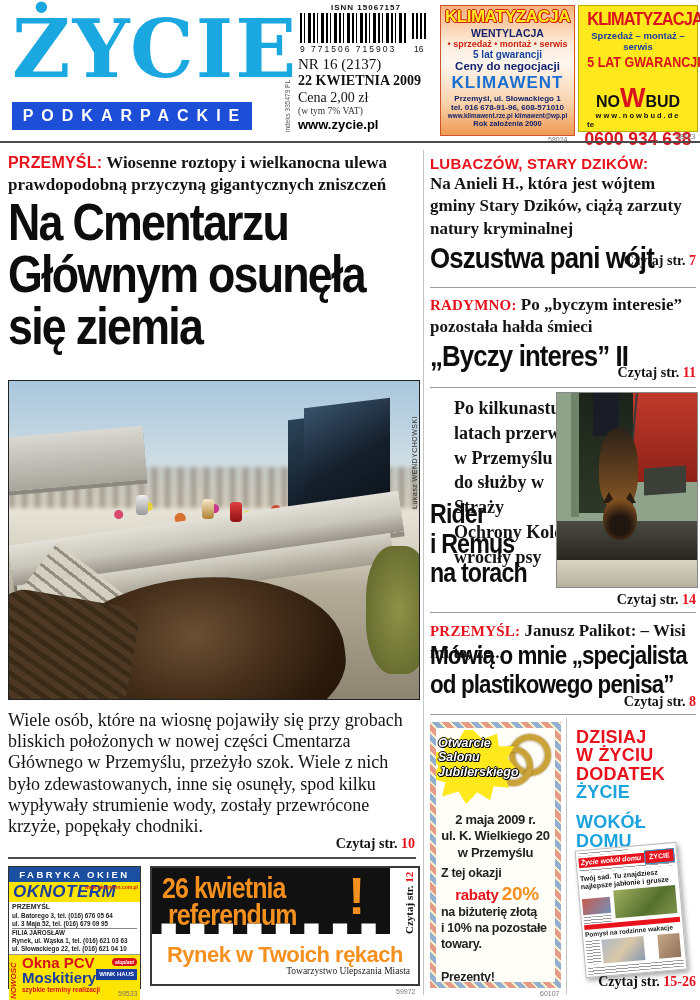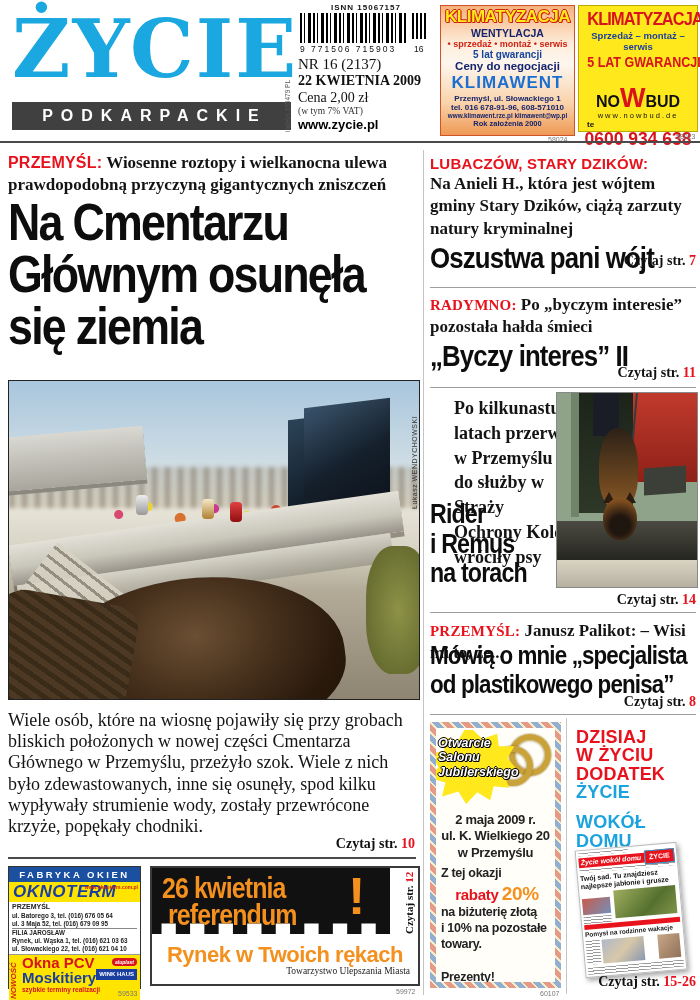--- a/index.html
+++ b/index.html
@@ -131,21 +131,21 @@
   .mini .ph4{position:absolute;left:74px;top:90px;width:22px;height:24px;background:linear-gradient(135deg,#c8a888,#907058);}
 </style>
 </head>
 <body>
 
 <div id="page">
 
   <div class="abs" style="left:12px;top:0px;width:270px;height:100px;">
     <div style="font-family:'DejaVu Serif',serif;font-weight:bold;font-size:80px;line-height:98px;color:#1ba7e0;letter-spacing:2px;text-shadow:2px 0 #fff inset;">ŻYCIE</div>
   </div>
-  <div class="abs" style="left:12px;top:102px;width:279px;height:28px;background:#404040;display:flex;align-items:center;justify-content:center;">
+  <div class="abs" style="left:12px;top:102px;width:240px;height:28px;background:#1d4ed8;display:flex;align-items:center;justify-content:center;">
     <span style="color:#fff;font-weight:bold;font-size:16px;letter-spacing:8px;padding-left:6px;">PODKARPACKIE</span>
   </div>
   <div class="abs vert" style="left:284px;top:40px;height:92px;font-size:6.5px;color:#555;">indeks 335479 PL</div>
 
   <div class="abs" style="left:296px;top:3px;width:140px;text-align:center;font-weight:bold;font-size:8px;letter-spacing:1px;">ISNN 15067157</div>
   <div class="abs" style="left:300px;top:13px;width:106px;height:30px;background:repeating-linear-gradient(90deg,#000 0 2px,#fff 2px 4px,#000 4px 5px,#fff 5px 8px,#000 8px 11px,#fff 11px 13px);"></div>
   <div class="abs" style="left:412px;top:13px;width:14px;height:26px;background:repeating-linear-gradient(90deg,#000 0 2px,#fff 2px 4px);"></div>
   <div class="abs" style="left:300px;top:44px;width:106px;font-size:8.5px;letter-spacing:2px;">9 771506 715903</div>
   <div class="abs" style="left:414px;top:44px;font-size:8.5px;">16</div>
 
@@ -169,21 +169,21 @@
   </div>
   <div class="abs code" style="left:548px;top:136px;">58024</div>
 
   <div class="abs ad2">
     <div class="condenseC" style="font-weight:bold;font-size:19px;color:#d8131c;letter-spacing:-1px;margin-top:2px;">KLIMATYZACJA</div>
     <div style="font-weight:bold;font-size:9.5px;color:#1b3fa0;">Sprzedaż – montaż – serwis</div>
     <div class="condenseC" style="font-weight:bold;font-size:14.5px;color:#d8131c;margin-top:2px;">5 LAT GWARANCJI</div>
     <div style="margin-top:13px;">
       <span style="font-weight:bold;font-size:16px;color:#111;">NO</span><span style="font-weight:bold;font-size:27px;color:#d8131c;">W</span><span style="font-weight:bold;font-size:16px;color:#111;">BUD</span>
     </div>
-    <div style="font-size:7.5px;font-weight:normal;color:#111;letter-spacing:2px;margin-top:-3px;">www.nowbud.de</div>
+    <div style="font-size:7.5px;font-weight:bold;color:#111;letter-spacing:2px;margin-top:-3px;">www.nowbud.de</div>
     <div style="font-size:8px;font-weight:bold;color:#111;text-align:left;padding-left:8px;">te</div>
     <div style="font-weight:bold;font-size:17.5px;color:#d8131c;">0600 934 638</div>
   </div>
   <div class="abs code" style="left:676px;top:133px;">58023</div>
 
   <div class="abs rule" style="left:0;top:141px;width:700px;"></div>
 
   <div class="abs" style="left:423px;top:150px;width:1px;height:845px;background:#c4c4c4;"></div>
 
   <div class="abs serif" style="left:8px;top:152px;width:410px;font-size:17px;font-weight:bold;line-height:1.28;color:#141414;">

